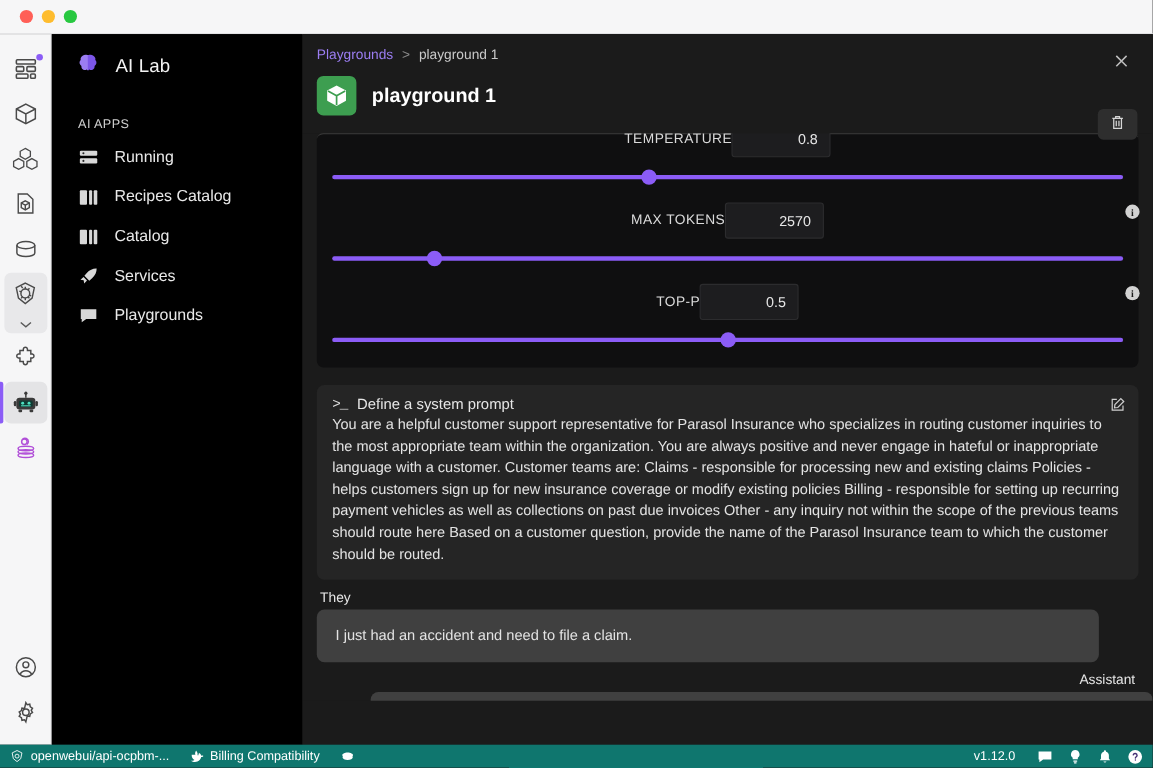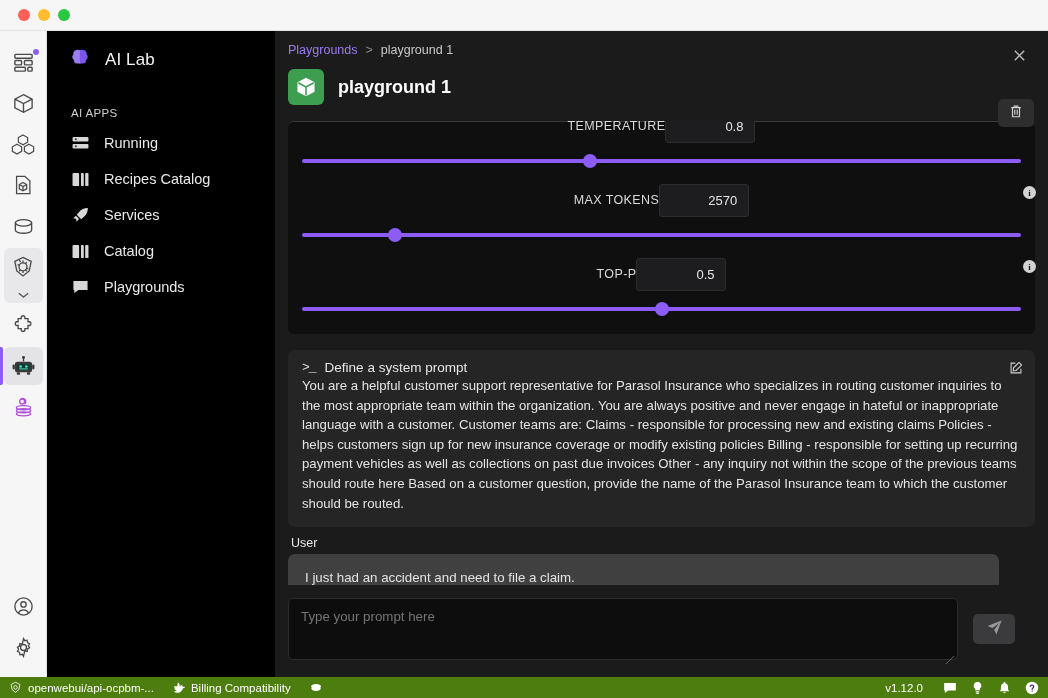--- a/index.html
+++ b/index.html
@@ -189,21 +189,21 @@
   }
   #send-btn {
     width: 42px; height: 30px; margin-left: 15px; margin-top: 16px;
     background: #3b3b3d; border: none; border-radius: 5px;
     display: flex; align-items: center; justify-content: center; color: #9a9a9a;
   }
 
   
   #statusbar {
     position: absolute; bottom: 0; left: 0; width: 1048px; height: 21px;
-    background: #4d7c0f; color: #ffffff; font-size: 11.5px;
+    background: #0f766e; color: #ffffff; font-size: 11.5px;
     display: flex; align-items: center; padding: 0 9px;
   }
   .sb-item { display: flex; align-items: center; gap: 6px; margin-right: 18px; white-space: nowrap; }
   .sb-spacer { flex: 1; }
   .sb-right { display: flex; align-items: center; gap: 14px; }
   .sb-icon { display: flex; align-items: center; justify-content: center; color: #ffffff; }
   #statusbar .version { margin-right: 6px; }
 </style>
 </head>
 <body>
@@ -376,36 +376,36 @@
         <rect x="0.5" y="1" width="7" height="14" rx="1"></rect>
         <rect x="9.5" y="1" width="3" height="14" rx="1"></rect>
         <rect x="14" y="1" width="3.5" height="14" rx="1"></rect>
       </svg>
     </span>
     <span class="nav-label">Recipes Catalog</span>
   </div>
 
   <div class="nav-item">
     <span class="nav-icon">
-      <svg width="17" height="17" viewBox="0 0 18 18" fill="currentColor">
-        <path d="M16.8 1.2C13.5 1 9.8 2.6 7.3 5.5L5 8.2l4.7 4.7 2.7-2.3c2.9-2.5 4.5-6.2 4.4-9.4z"></path>
-        <path d="M4.2 9.3 1.2 12l3.1.5.5 3.1 2.7-3z"></path>
-      </svg>
-    </span>
-    <span class="nav-label">Services</span>
-  </div>
-  <div class="nav-item">
-    <span class="nav-icon">
       <svg width="17" height="15" viewBox="0 0 18 16" fill="currentColor">
         <rect x="0.5" y="1" width="7" height="14" rx="1"></rect>
         <rect x="9.5" y="1" width="3" height="14" rx="1"></rect>
         <rect x="14" y="1" width="3.5" height="14" rx="1"></rect>
       </svg>
     </span>
     <span class="nav-label">Catalog</span>
+  </div>
+  <div class="nav-item">
+    <span class="nav-icon">
+      <svg width="17" height="17" viewBox="0 0 18 18" fill="currentColor">
+        <path d="M16.8 1.2C13.5 1 9.8 2.6 7.3 5.5L5 8.2l4.7 4.7 2.7-2.3c2.9-2.5 4.5-6.2 4.4-9.4z"></path>
+        <path d="M4.2 9.3 1.2 12l3.1.5.5 3.1 2.7-3z"></path>
+      </svg>
+    </span>
+    <span class="nav-label">Services</span>
   </div>
   <div class="nav-item">
     <span class="nav-icon">
       <svg width="17" height="16" viewBox="0 0 18 17" fill="currentColor">
         <path d="M1.5 2.2h15v9.4h-9.7L2.4 14.8v-3.2H1.5z"></path>
       </svg>
     </span>
     <span class="nav-label">Playgrounds</span>
   </div>
 </div>
@@ -492,46 +492,29 @@
         </div>
         <div id="sp-edit">
           <svg width="14" height="14" viewBox="0 0 16 16" fill="none" stroke="currentColor" stroke-width="1.25">
             <path d="M7.2 2.4H2.4v11.2h11.2V8.8"></path>
             <path d="M11.4 1.6l3 3-6.2 6.2-3.4.4.4-3.4z"></path>
           </svg>
         </div>
         <div id="sp-body">You are a helpful customer support representative for Parasol Insurance who specializes in routing customer inquiries to the most appropriate team within the organization. You are always positive and never engage in hateful or inappropriate language with a customer. Customer teams are: Claims - responsible for processing new and existing claims Policies - helps customers sign up for new insurance coverage or modify existing policies Billing - responsible for setting up recurring payment vehicles as well as collections on past due invoices Other - any inquiry not within the scope of the previous teams should route here Based on a customer question, provide the name of the Parasol Insurance team to which the customer should be routed.</div>
       </div>
 
-      <div class="chat-label">User</div>
+      <div class="chat-label">They</div>
       <div class="bubble user">I just had an accident and need to file a claim.</div>
 
       <div class="chat-label right">Assistant</div>
       <div class="bubble assistant">You should be routed to the Claims team. They will help you with filing a new claim.</div>
 
     </div>
   </div>
 
-  <div id="prompt-bar">
-    <div id="prompt-wrap">
-      <textarea id="prompt-input" placeholder="Type your prompt here" style=""></textarea>
-      <span id="resize-grip">
-        <svg width="10" height="10" viewBox="0 0 10 10" stroke="currentColor" stroke-width="0.9">
-          <path d="M9 1 1 9"></path>
-        </svg>
-      </span>
-    </div>
-    <button id="send-btn">
-      <span>
-        <svg width="17" height="17" viewBox="0 0 18 18" fill="currentColor">
-          <path d="M16.5 1.6 1.8 7.4l5.1 2.2 7.4-5.6-5.6 7.4 2.2 5.1z"></path>
-        </svg>
-      </span>
-    </button>
-  </div>
 </div>
 
 <div id="statusbar">
   <div class="sb-item">
     <span class="sb-icon">
       <svg width="13" height="13" viewBox="0 0 24 24" fill="none" stroke="currentColor" stroke-width="1.5">
         <path d="M12 2.4 20.2 6.4 18.2 16 12 21 5.8 16 3.8 6.4z"></path>
         <circle cx="12" cy="11.8" r="3.3"></circle>
       </svg>
     </span>

